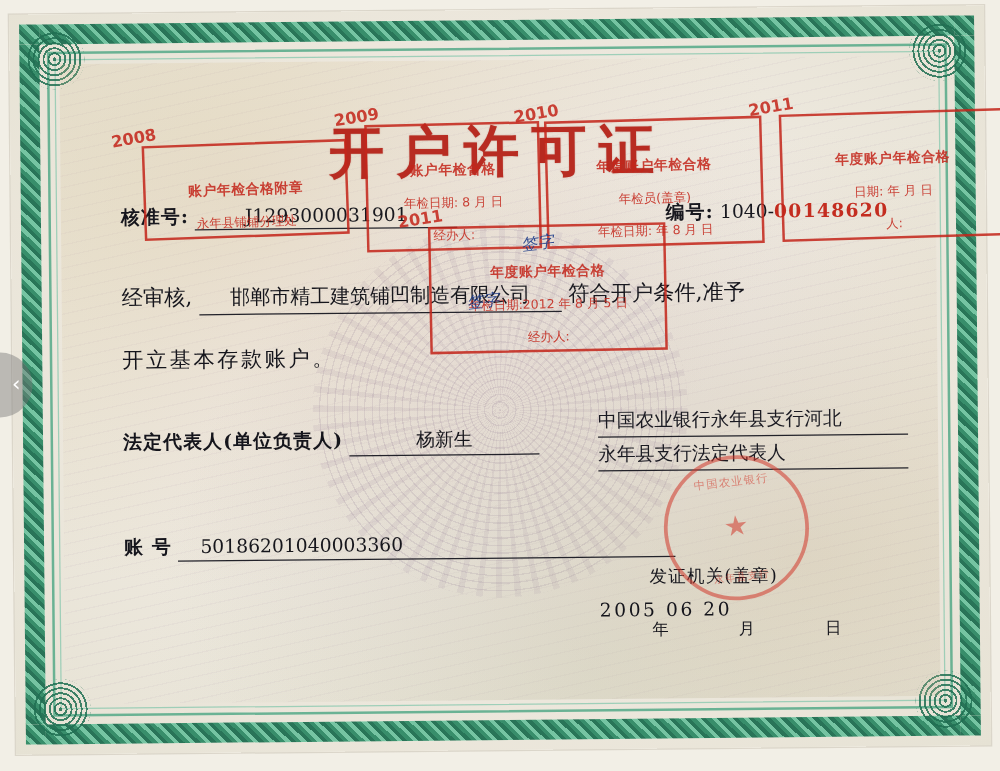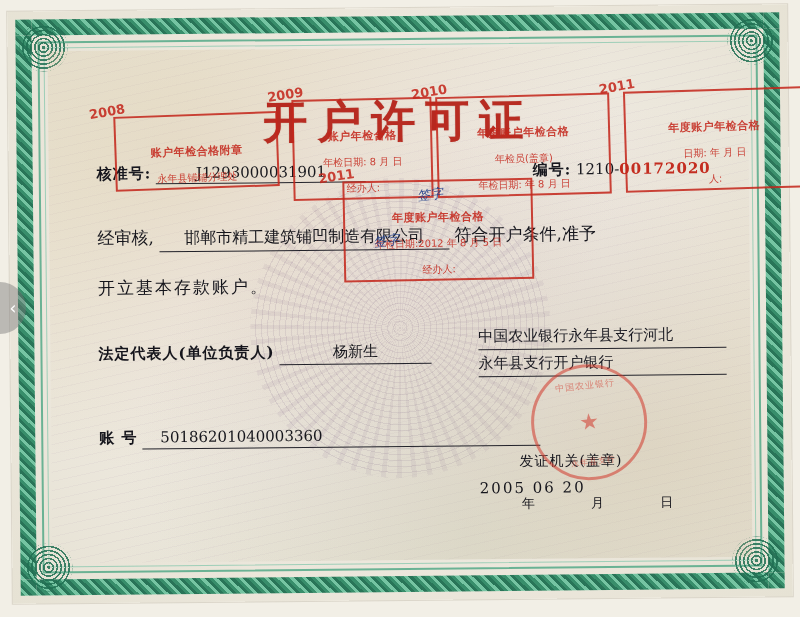--- a/index.html
+++ b/index.html
@@ -315,40 +315,40 @@
 
       <div class="title">开户许可证</div>
 
       <div class="row" id="approval-row">
         <span class="label">核准号:</span>
         <span class="lined handwritten">J1293000031901</span>
       </div>
 
       <div class="row" id="number-row">
         <span class="label">编号:</span>
-        <span>1210-</span><span class="num-red">00172020</span>
+        <span>1040-</span><span class="num-red">00148620</span>
       </div>
 
       <div class="row" id="body-line1">
         <span>经审核,</span>
         <span class="lined handwritten">邯郸市精工建筑铺凹制造有限公司</span>
         <span>符合开户条件,准予</span>
       </div>
 
       <div class="row" id="body-line2">开立基本存款账户。</div>
 
       <div class="row" id="rep-row">
         <span class="label">法定代表人(单位负责人)</span>
         <span class="lined handwritten">杨新生</span>
       </div>
 
       <div id="bank-block">
         <span class="bank-line">中国农业银行永年县支行河北</span>
         <span class="bank-line">
-          <span>永年县支行</span><span>开户银行</span>
+          <span>永年县支行</span><span>法定代表人</span>
         </span>
       </div>
 
       <div class="row" id="account-row">
         <span class="label">账  号</span>
         <span class="lined handwritten">50186201040003360</span>
       </div>
 
       <div id="issuer-block">
         <span class="issuer-label">发证机关(盖章)</span>

